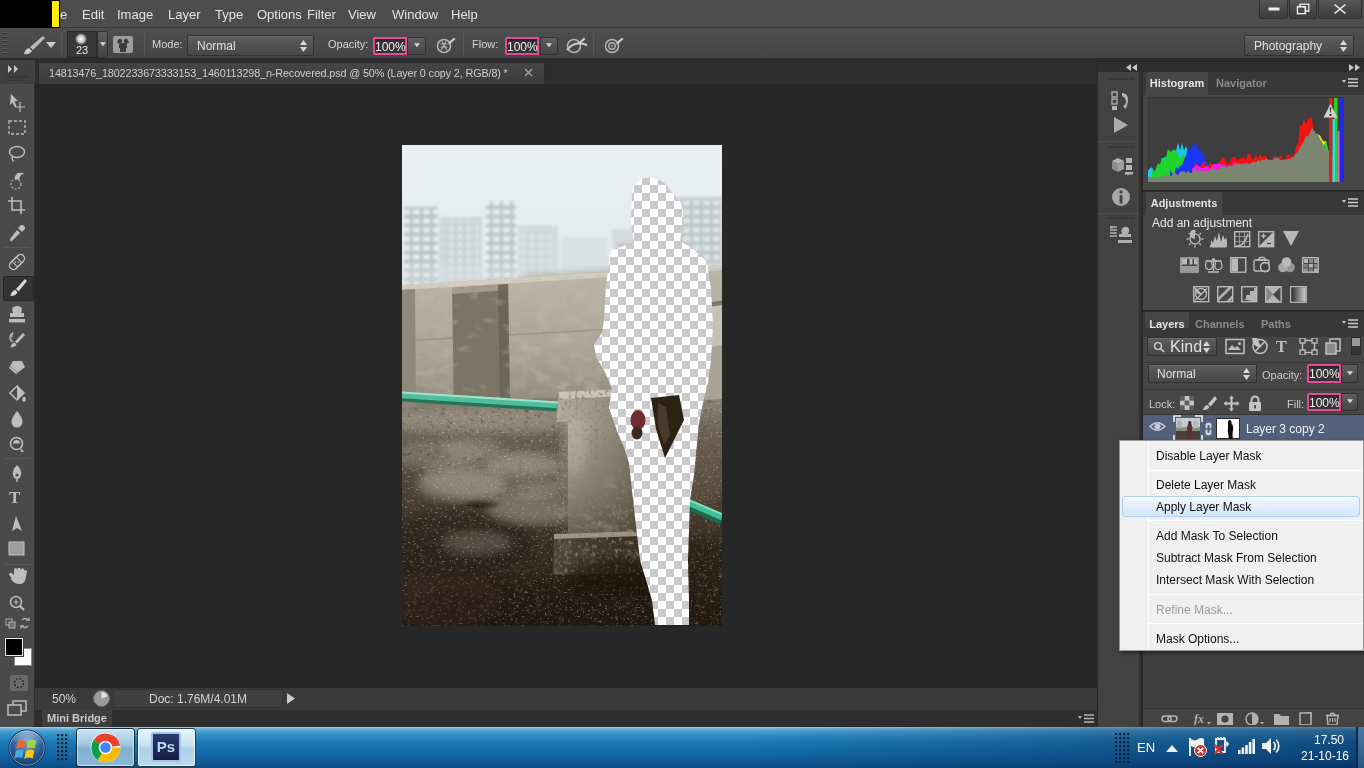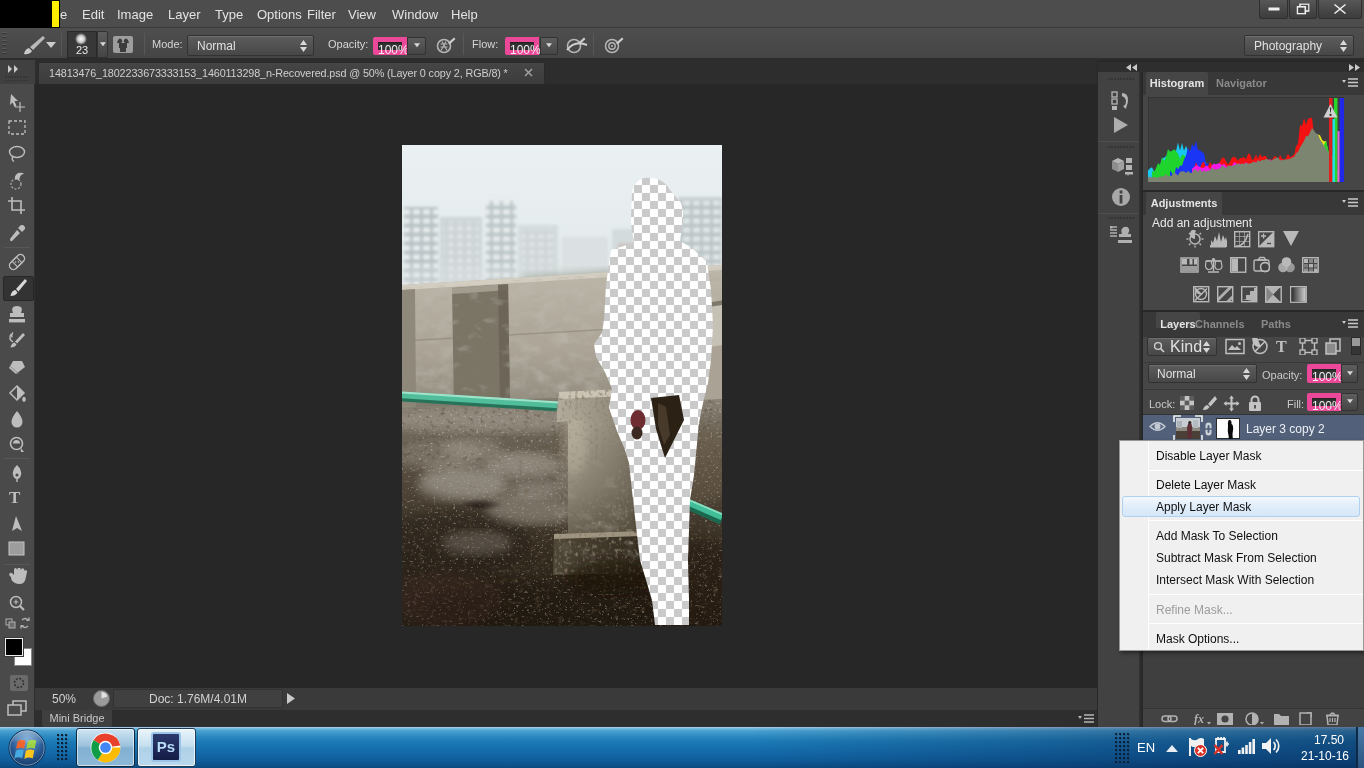--- a/index.html
+++ b/index.html
@@ -10,35 +10,35 @@
 #blackbox{left:0;top:0;width:60px;height:28px;background:#000}
 #ybar{left:52px;top:1px;width:7px;height:26px;background:#ffee00}
 .winbtn{position:absolute;top:0;height:19px;background:linear-gradient(#575757,#464646 60%,#3d3d3d);border:1px solid #2f2f2f;border-top:none;border-radius:0 0 3px 3px}
 .winbtn svg{position:absolute;left:50%;top:50%;transform:translate(-50%,-50%)}
 
 #optbar{left:0;top:28px;width:1364px;height:32px;background:linear-gradient(#4e4e4e,#454545);border-bottom:2px solid #2c2c2c}
 .olabel{position:absolute;font-size:11px;color:#d6d6d6}
 .osep{position:absolute;top:33px;width:1px;height:22px;background:#3a3a3a;border-right:1px solid #585858}
 .combo{position:absolute;background:linear-gradient(#5d5d5d,#474747);border:1px solid #323232;border-radius:2px;box-shadow:inset 0 1px 0 #6e6e6e;color:#e0e0e0;font-size:12px}
 .combo .ud{position:absolute;right:5px;top:50%;transform:translateY(-50%);width:9px;height:12px}
-.numbox{position:absolute;background:#343434;border:5px solid #ec4899;box-shadow:inset 0 1px 2px #1e1e1e;color:#efefef;font-size:12px;text-align:center;border-radius:2px 0 0 2px}
+.numbox{position:absolute;background:#343434;border:2px solid #ec4899;box-shadow:inset 0 1px 2px #1e1e1e;color:#efefef;font-size:12px;text-align:center;border-radius:2px 0 0 2px}
 .dropbtn{position:absolute;background:linear-gradient(#5d5d5d,#454545);border:1px solid #323232;border-radius:0 2px 2px 0;}
 .dropbtn:after{content:"";position:absolute;left:50%;top:50%;transform:translate(-50%,-40%);border:3.5px solid transparent;border-top:4.5px solid #d8d8d8}
 
 #tabrow{left:0;top:60px;width:1097px;height:24px;background:#2d2d2d}
 #toolhead{left:0;top:60px;width:35px;height:24px;background:#404040}
 #doctab{left:38px;top:62px;width:507px;height:22px;background:linear-gradient(#454545,#3c3c3c);border:1px solid #2a2a2a;border-bottom:none;border-radius:2px 2px 0 0;color:#cecece;font-size:10.8px;letter-spacing:-0.12px;line-height:21px;padding-left:10px}
 
 #tools{left:0;top:84px;width:35px;height:643px;background:#4a4a4a;border-right:1px solid #2e2e2e}
 .tsep{position:absolute;left:4px;width:26px;height:1px;background:#3a3a3a;border-bottom:1px solid #575757}
 
 #canvas{left:35px;top:84px;width:1062px;height:603px;background:#272727}
 #statusbar{left:35px;top:687px;width:1062px;height:23px;background:#3a3a3a;border-top:1px solid #252525;color:#cfcfcf;font-size:12px}
 #minibridge{left:35px;top:710px;width:1062px;height:17px;background:#2e2e2e}
-#mbtab{left:42px;top:710px;width:70px;height:17px;background:#3f3f3f;color:#c9c9c9;font-size:11px;font-weight:normal;line-height:17px;text-align:center;border-radius:0 0 2px 2px}
+#mbtab{left:42px;top:710px;width:70px;height:17px;background:#3f3f3f;color:#c9c9c9;font-size:11px;font-weight:bold;line-height:17px;text-align:center;border-radius:0 0 2px 2px}
 
 #dockbar{left:1098px;top:62px;width:266px;height:10px;background:#2e2e2e}
 #iconstrip{left:1098px;top:72px;width:43px;height:655px;background:#424242;border-right:2px solid #303030}
 .panel{position:absolute;left:1143px;width:221px;background:#464646}
 .ptabbar{position:absolute;left:0;top:0;width:100%;height:23px;background:#383838}
 .ptab{position:absolute;top:0;height:23px;background:#464646;color:#e4e4e4;font-size:11px;font-weight:bold;line-height:23px;text-align:center;border-radius:2px 2px 0 0}
 .ptabi{position:absolute;top:0;height:23px;color:#8a8a8a;font-size:11px;font-weight:bold;line-height:23px}
 .pmenu{position:absolute;right:6px;top:6px;width:16px;height:11px}
 .grip{background-image:radial-gradient(circle at 1px 1px,#353535 1px,transparent 1.2px);background-size:3px 4px}
 #ctxmenu{left:1119px;top:440px;width:245px;height:211px;background:#f0f0f0;border:1px solid #979797;box-shadow:2px 2px 4px rgba(0,0,0,.45)}
@@ -609,21 +609,21 @@
         </g>
 </g>
 <linearGradient id="gmg" x1="0" y1="0" x2="1" y2="0">
         <stop offset="0" stop-color="#2e2e2e"></stop>
         <stop offset="1" stop-color="#cfcfcf"></stop>
       </linearGradient>
 </svg>
 
 <div class="panel" style="top:312px;height:415px">
  <div class="ptabbar" style="height:25px"></div>
- <div class="ptab" style="left:13px;width:44px;height:16px;line-height:25px">Layers</div>
+ <div class="ptab" style="left:2px;width:44px;height:16px;line-height:25px">Layers</div>
  <div class="ptabi" style="left:52px;height:25px;line-height:25px">Channels</div>
  <div class="ptabi" style="left:118px;height:36px;line-height:25px">Paths</div>
  <svg class="pmenu" style="top:7px" viewBox="0 0 16 11">
         <path d="M0,2 l4,0 -2,3 z" fill="#c9c9c9"></path>
         <path d="M6,1 h10 M6,4.5 h10 M6,8 h10" stroke="#c9c9c9" stroke-width="1.6"></path>
       </svg>
 </div>
 <div class="combo" style="left:1147px;top:337px;width:70px;height:19px;line-height:18px;padding-left:22px;font-size:16px">Kind<svg class="ud" viewBox="0 0 9 12">
         <path d="M4.5,0 L8,5 H1 Z" fill="#d8d8d8"></path>
         <path d="M4.5,12 L8,7 H1 Z" fill="#d8d8d8"></path>

